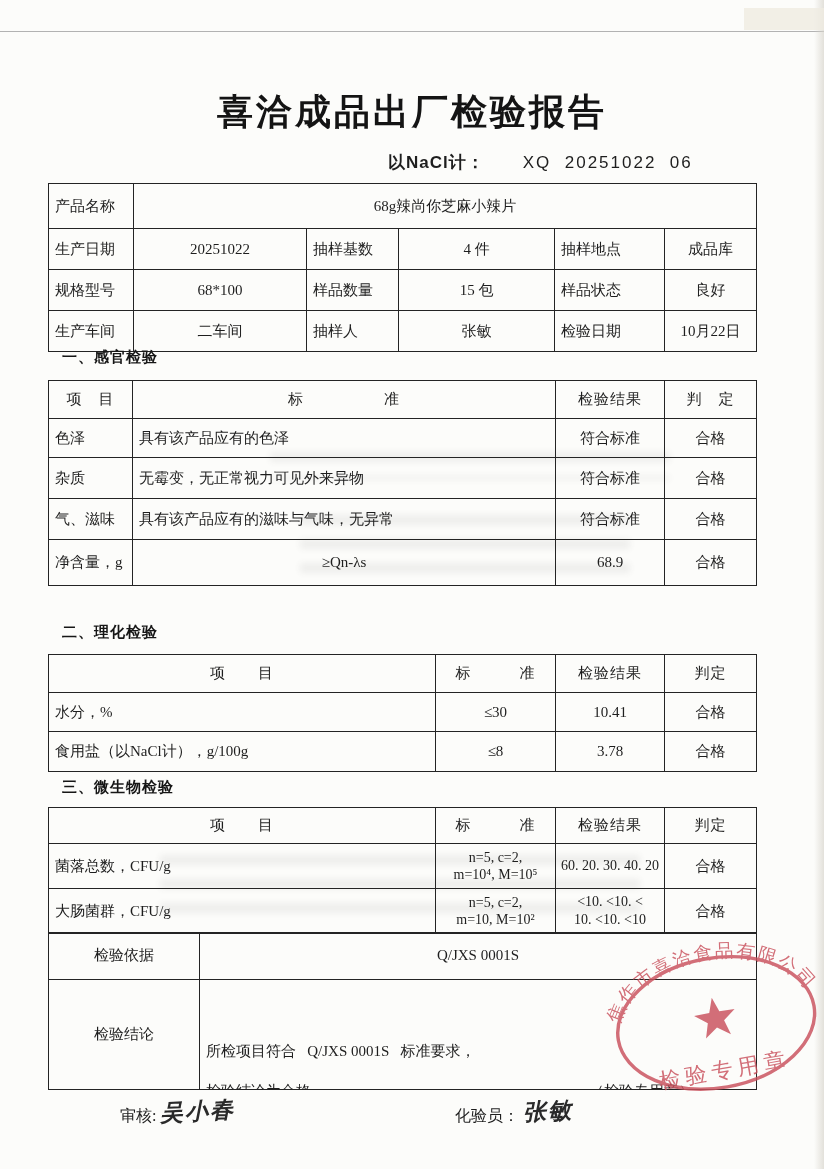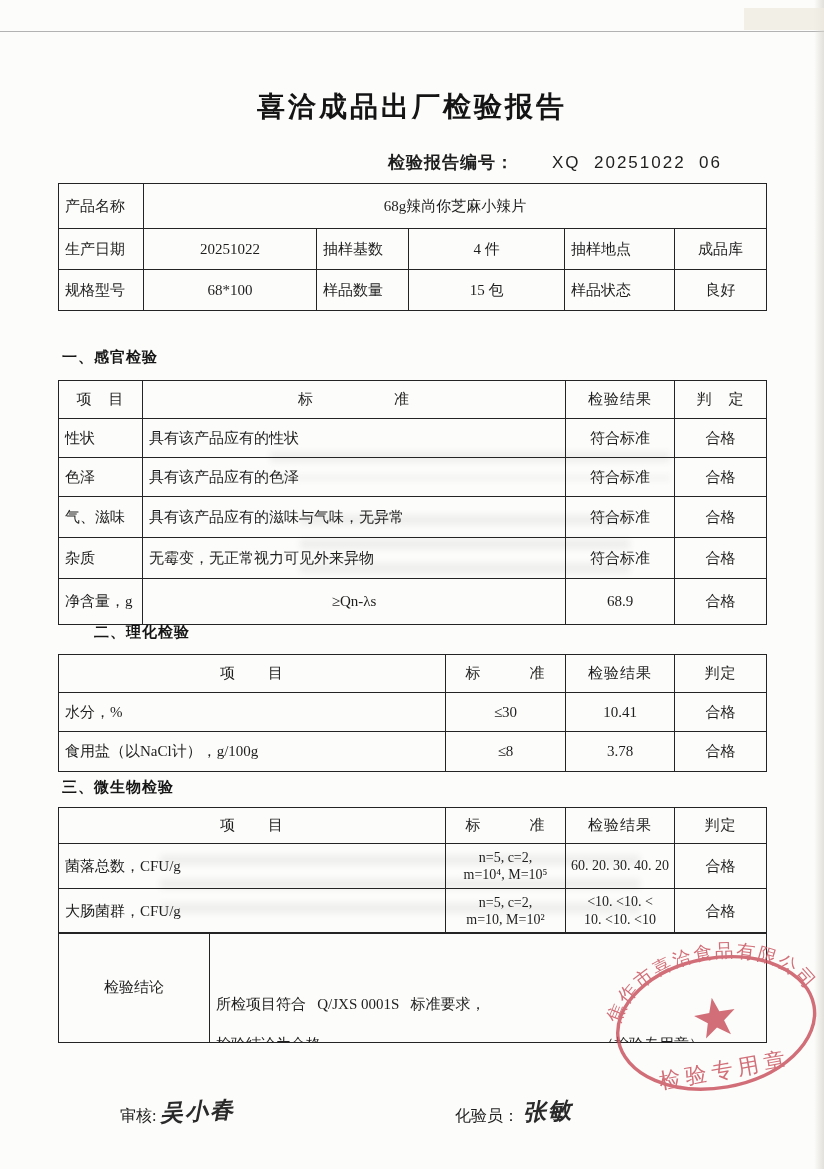--- a/index.html
+++ b/index.html
@@ -17,31 +17,31 @@
   .edge-shade{position:absolute;top:0;right:0;width:10px;height:100%;
     background:linear-gradient(to left,#d8d5cd,rgba(255,255,255,0));opacity:.7;}
   .corner-shade{position:absolute;top:8px;right:0;width:80px;height:22px;background:#efebe1;opacity:.8;}
   .smudge{position:absolute;filter:blur(3px);opacity:.07;background:
     repeating-linear-gradient(180deg,#444 0 10px,transparent 10px 24px);pointer-events:none;}
 
   .title{
     position:absolute;top:88px;left:0;width:100%;
     text-align:center;margin:0;
     font-family:"Liberation Sans", sans-serif;
-    font-size:28px;font-weight:bold;letter-spacing:3px;color:#141414;
+    font-size:36px;font-weight:bold;letter-spacing:3px;color:#141414;
   }
   .report-no{
     position:absolute;top:151px;left:388px;
     font-size:17px;white-space:pre;
   }
   .report-no .lbl{font-family:"Liberation Sans", sans-serif;font-weight:bold;letter-spacing:1px;}
   .report-no .val{font-family:"Liberation Sans", sans-serif;margin-left:38px;letter-spacing:2px;}
 
   table.tbl{
-    position:absolute;left:58px;
+    position:absolute;left:48px;
     border-collapse:collapse;table-layout:fixed;
     width:708px;
   }
   .tbl td{
     border:1.6px solid #242424;
     font-size:15px;
     padding:2px 6px;
     vertical-align:middle;
     text-align:center;
     overflow:hidden;
@@ -86,21 +86,21 @@
 
   <div class="scanline"></div>
   <div class="edge-shade"></div>
   <div class="corner-shade"></div>
   <div class="smudge" style="left:270px;top:452px;width:400px;height:28px;"></div>
   <div class="smudge" style="left:300px;top:515px;width:330px;height:60px;"></div>
   <div class="smudge" style="left:160px;top:855px;width:480px;height:70px;"></div>
 
   <h1 class="title">喜洽成品出厂检验报告</h1>
 
-  <div class="report-no"><span class="lbl">检验报告编号：</span><span class="val">XQ  20251022  06</span></div>
+  <div class="report-no"><span class="lbl">以NaCl计：</span><span class="val">XQ  20251022  06</span></div>
 
   <table class="tbl" style="top:183px;">
     <colgroup>
         <col style="width:85px">
         <col style="width:173px">
         <col style="width:92px">
         <col style="width:156px">
         <col style="width:110px">
         <col style="width:92px">
       </colgroup>
@@ -118,72 +118,74 @@
       <td>成品库</td>
     </tr>
     <tr style="height:41px;padding-left:38px;">
       <td class="left">规格型号</td>
       <td>68*100</td>
       <td class="left">样品数量</td>
       <td>15 包</td>
       <td class="left">样品状态</td>
       <td>良好</td>
     </tr>
+    <tr style="height:41px;">
+      <td class="left">生产车间</td>
+      <td>二车间</td>
+      <td class="left">抽样人</td>
+      <td>张敏</td>
+      <td class="left">检验日期</td>
+      <td>10月22日</td>
+    </tr>
   </tbody>
     </table>
 
   <p class="sec-head" style="top:348px;">一、感官检验</p>
   <table class="tbl" style="top:380px;">
     <colgroup>
         <col style="width:84px">
         <col style="width:423px">
         <col style="width:109px">
         <col style="width:92px">
       </colgroup>
     <tbody>
         <tr style="height:38px;">
       <td class="hdr">项　目</td>
       <td class="hdr">标　　　　　准</td>
       <td class="hdr">检验结果</td>
       <td class="hdr">判　定</td>
     </tr>
     <tr style="height:39px;">
-      <td class="left">性状</td>
-      <td class="left">具有该产品应有的性状</td>
-      <td>符合标准</td>
-      <td>合格</td>
-    </tr>
-    <tr style="height:39px;">
       <td class="left">色泽</td>
       <td class="left">具有该产品应有的色泽</td>
       <td>符合标准</td>
       <td>合格</td>
     </tr>
     <tr style="height:41px;">
+      <td class="left">杂质</td>
+      <td class="left">无霉变，无正常视力可见外来异物</td>
+      <td>符合标准</td>
+      <td>合格</td>
+    </tr>
+    <tr style="height:41px;">
       <td class="left">气、滋味</td>
       <td class="left">具有该产品应有的滋味与气味，无异常</td>
-      <td>符合标准</td>
-      <td>合格</td>
-    </tr>
-    <tr style="height:41px;">
-      <td class="left">杂质</td>
-      <td class="left">无霉变，无正常视力可见外来异物</td>
       <td>符合标准</td>
       <td>合格</td>
     </tr>
     <tr style="height:46px;margin-top:34px;">
       <td class="left">净含量，g</td>
       <td>≥Qn-λs</td>
       <td>68.9</td>
       <td>合格</td>
     </tr>
   </tbody>
     </table>
 
-  <p class="sec-head" style="top:623px;margin-left:32px;">二、理化检验</p>
+  <p class="sec-head" style="top:623px;">二、理化检验</p>
   <table class="tbl" style="top:654px;">
     <colgroup>
         <col style="width:387px">
         <col style="width:120px">
         <col style="width:109px">
         <col style="width:92px">
       </colgroup>
     <tbody>
         <tr style="height:38px;">
       <td class="hdr">项　　目</td>
@@ -246,20 +248,24 @@
     </tr>
   </tbody>
     </table>
 
   <table class="tbl" style="top:931.5px;">
     <colgroup>
         <col style="width:151px">
         <col style="width:557px">
       </colgroup>
     <tbody>
+        <tr style="height:47px;">
+      <td>检验依据</td>
+      <td>Q/JXS 0001S</td>
+    </tr>
     <tr style="height:110px;">
       <td>检验结论</td>
       <td style="padding:0;">
         <div class="concl">
           <span class="l1">所检项目符合   Q/JXS 0001S   标准要求，</span>
           <span class="l2">检验结论为合格</span>
           <span class="seal-note">（检验专用章）</span>
 
         </div>
       </td>

